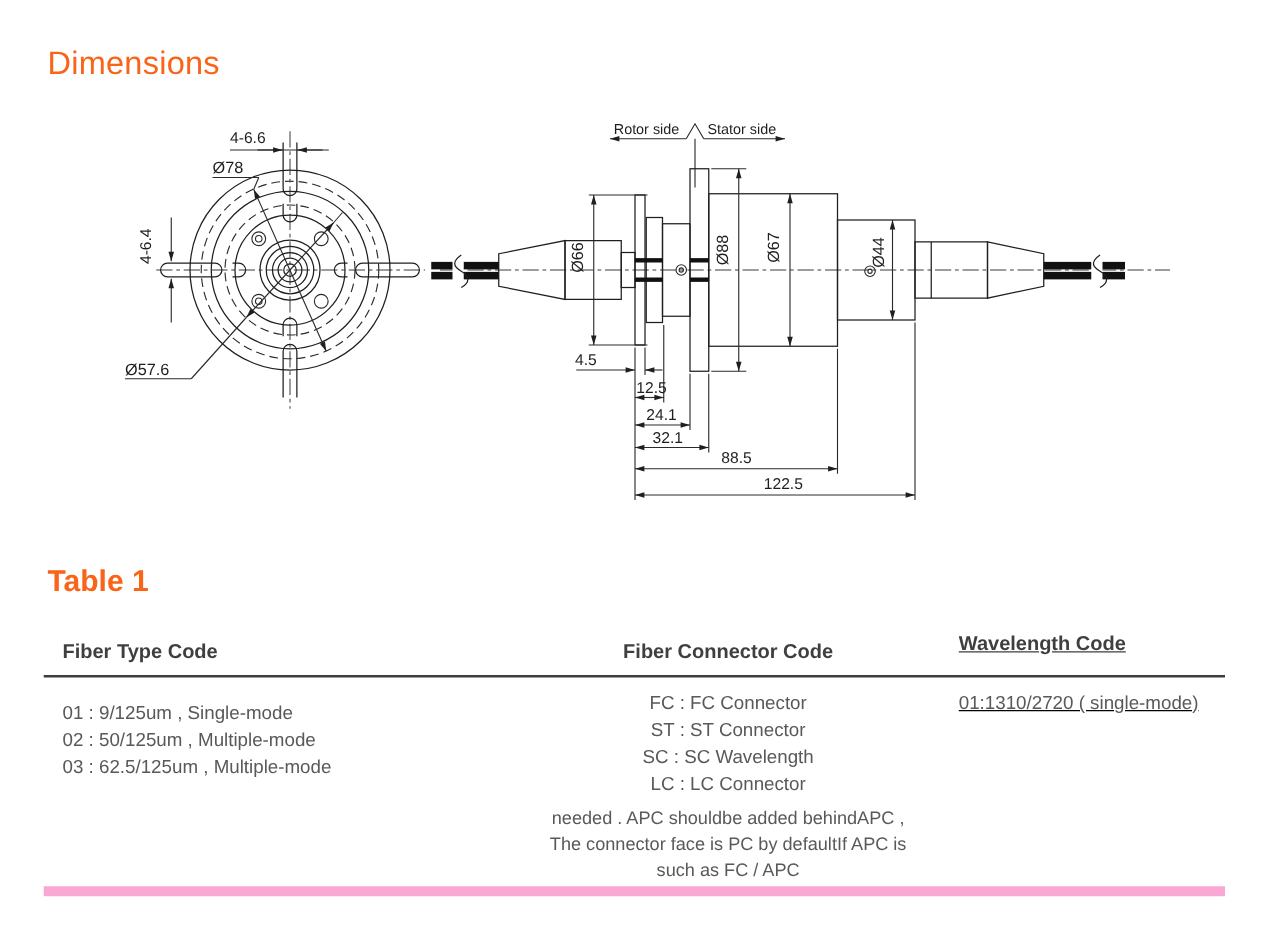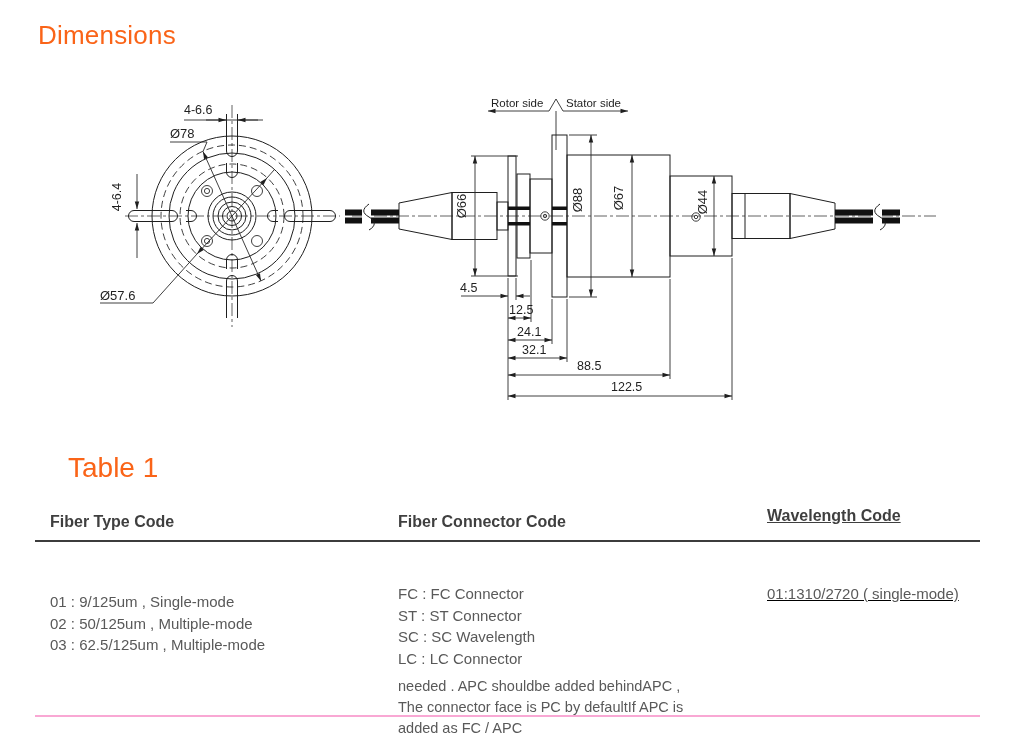--- a/index.html
+++ b/index.html
@@ -2,50 +2,50 @@
 <html><head>
 <meta charset="utf-8">
 <style>
   * { margin:0; padding:0; box-sizing:border-box; }
   body { background:#ffffff; }
   .page {
     position:relative; width:1011px; height:754px; background:#ffffff;
     font-family:"Liberation Sans", sans-serif; overflow:hidden;
   }
   .main-title {
-    position:absolute; left:38px; top:20px;
+    position:absolute; left:38px; top:35px;
     font-size:26px; color:#FA6418; font-weight:500; letter-spacing:0.2px;
   }
   .table-title {
     position:absolute; left:38px; top:452px;
-    font-size:28px; color:#FA6418; font-weight:400;margin-left:30px;
+    font-size:24px; color:#FA6418; font-weight:700;
   }
   svg.drawing { position:absolute; left:0; top:0; }
   svg.drawing .ln   { stroke:#1f1f1f; stroke-width:1; fill:none; }
   svg.drawing .thin { stroke:#2a2a2a; stroke-width:0.9; fill:none; }
   svg.drawing .cl   { stroke:#3a3a3a; stroke-width:0.8; fill:none; stroke-dasharray:13 3 3 3; }
   svg.drawing .dash { stroke:#2a2a2a; stroke-width:0.9; fill:none; stroke-dasharray:7 4; }
   svg.drawing .solidfill { fill:#111111; stroke:none; }
   svg.drawing .white { fill:#ffffff; stroke:none; }
   svg.drawing text { fill:#1f1f1f; font-family:"Liberation Sans", sans-serif; }
   .dimtxt  { font-size:12.5px; }
   .dialbl  { font-size:13px; }
   .sidelbl { font-size:11.5px; }
 
   .tbl {
     position:absolute; left:35px; top:505px; width:945px; height:212px;
-    border-bottom:2px solid #f9a8d4;
+    border-bottom:8px solid #f9a8d4;
   }
   .thead { display:flex; padding:8px 0 9px 0; border-bottom:2px solid #3c3c3c; }
   .th { font-size:16px; font-weight:bold; color:#3f3f3f; }
   .c1 { width:363px; padding-left:15px; }
-  .c2 { width:369px; }
+  .c2 { width:369px;text-align:center; }
   .c3 { width:213px;text-decoration:underline; }
   .th-raised { position:relative; top:-6px; }
-  .tbody { display:flex; padding-top:10px;margin-top:31px; }
+  .tbody { display:flex; padding-top:10px; }
   .cell-line { font-size:15px; color:#595959; line-height:21.5px; }
   .col1-block { margin-top:8px; }
   .note-block { margin-top:7px; }
   .note-line { font-size:14.5px; color:#595959; line-height:21px; }
 </style>
 </head>
 <body>
 
 <div class="page">
 
@@ -239,21 +239,21 @@
         </div>
       </div>
       <div class="c2">
         <div class="cell-line">FC : FC Connector</div>
         <div class="cell-line">ST : ST Connector</div>
         <div class="cell-line">SC : SC Wavelength</div>
         <div class="cell-line">LC : LC Connector</div>
         <div class="note-block">
           <div class="note-line">needed . APC shouldbe added behindAPC ,</div>
           <div class="note-line">The connector face is PC by defaultIf APC is</div>
-          <div class="note-line">added as FC / APC</div>
+          <div class="note-line">such as FC / APC</div>
         </div>
       </div>
       <div class="c3">
         <div class="cell-line">01:1310/2720 ( single-mode)</div>
       </div>
     </div>
   </div>
 
 </div>
 

